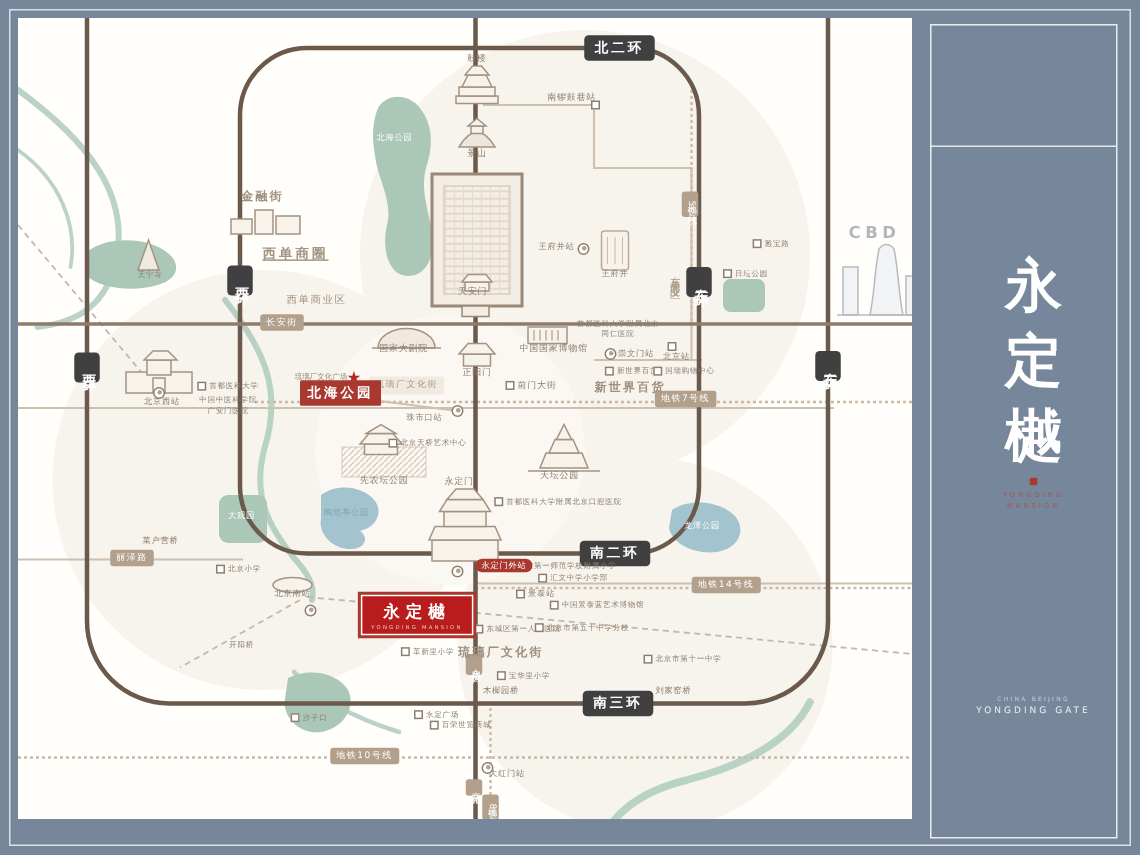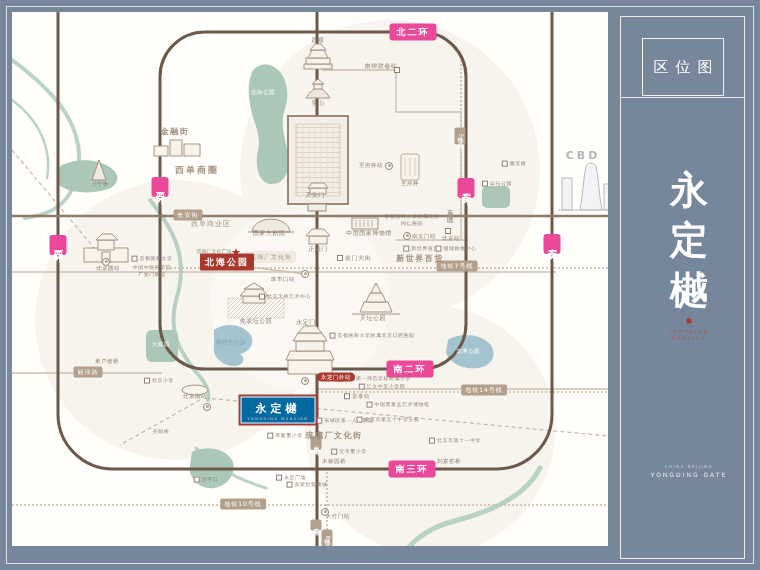--- a/index.html
+++ b/index.html
@@ -6,44 +6,44 @@
     font-family:"DejaVu Sans","Liberation Sans",sans-serif;}
   #page{position:relative;width:760px;height:570px;background:#76879B;}
   #frame{position:absolute;left:6px;top:6px;width:746px;height:556px;border:1px solid rgba(255,255,255,.75);pointer-events:none;z-index:50;}
   #map-bg{position:absolute;left:12px;top:12px;width:596px;height:534px;background:#FFFEFB;}
   #map-clip{position:absolute;inset:0;clip-path:inset(12px 152px 24px 12px);}
   #map-labels div{position:absolute;}
   .L{position:absolute;transform:translate(-50%,-50%);font-size:6px;line-height:1.35;color:#8C7E6F;
      white-space:pre-line;text-align:center;letter-spacing:.5px;}
   .L .sq{display:inline-block;width:4px;height:4px;border:1px solid #8C7E6F;background:#fff;margin-right:2px;vertical-align:middle;}
   .L.area{font-size:9px;font-weight:bold;color:#A59684;letter-spacing:2px;}
-  .L.area2{font-size:7px;color:#A59684;letter-spacing:1px;margin-top:24px;}
+  .L.area2{font-size:7px;color:#A59684;letter-spacing:1px;}
   .L.biz{font-size:8px;font-weight:bold;color:#A08F7E;letter-spacing:1.5px;}
   .L.cbd{font-size:11px;font-weight:bold;color:#B3B6BA;letter-spacing:3px;}
   .L.park{color:#FDFDFB;font-size:5.5px;}
   .L.water{color:#7FA6B4;font-size:5.5px;}
   .L.boxed{background:#F0EAE1;color:#A79886;padding:2px 4px;border-radius:2px;font-size:6px;letter-spacing:1px;}
   .L.v{writing-mode:vertical-rl;letter-spacing:2px;}
-  .ring-pill{position:absolute;transform:translate(-50%,-50%);background:#ec4899;color:#fff;
+  .ring-pill{position:absolute;transform:translate(-50%,-50%);background:#404040;color:#fff;
      font-size:9px;font-weight:bold;letter-spacing:2px;padding:2px 7px;border-radius:3px;white-space:nowrap;}
   .ring-pill.v{writing-mode:vertical-rl;padding:7px 2px;}
   .tan-pill{position:absolute;transform:translate(-50%,-50%);background:#B2A08C;color:#fff;
      font-size:6px;letter-spacing:1px;padding:1px 4px;border-radius:2px;white-space:nowrap;}
   .tan-pill.v{writing-mode:vertical-rl;padding:4px 1px;}
   .st-c{position:absolute;transform:translate(-50%,-50%);width:8px;height:8px;border-radius:50%;
      background:#fff;border:1.5px solid #8C7E6F;box-sizing:border-box;}
   .st-c:after{content:"";display:block;width:3px;height:3px;margin:1px auto;border-radius:50%;background:#B2A08C;}
   .st-s{position:absolute;transform:translate(-50%,-50%);width:6px;height:6px;background:#fff;border:1.2px solid #8C7E6F;box-sizing:border-box;}
   
   #city-badge{position:absolute;left:227px;top:262px;transform:translate(-50%,-50%);background:#A9392F;color:#fff;
      font-size:9px;font-weight:bold;letter-spacing:2px;padding:2px 5px;border-radius:1px;white-space:nowrap;}
   #city-star{position:absolute;left:236px;top:252px;transform:translate(-50%,-50%);color:#B5281E;font-size:11px;}
   #city-note{position:absolute;left:214px;top:251px;transform:translate(-50%,-50%);font-size:5px;color:#9A8B7B;white-space:nowrap;}
   
-  #proj-badge{position:absolute;left:278px;top:410px;transform:translate(-50%,-50%);background:#0369a1;
+  #proj-badge{position:absolute;left:278px;top:410px;transform:translate(-50%,-50%);background:#b91c1c;
      border:1px solid #fff;box-shadow:0 0 0 2px #A9392F;padding:3px 6px 2px;text-align:center;}
   #proj-badge .nm{color:#fff;font-family:"DejaVu Serif","Liberation Serif",serif;font-weight:bold;
      font-size:11px;letter-spacing:4px;white-space:nowrap;}
   #proj-badge .sub{color:#E8C9C2;font-size:3.5px;letter-spacing:1.5px;margin-top:1px;white-space:nowrap;}
   #station-pill{position:absolute;left:336px;top:377px;transform:translate(-50%,-50%);background:#A9392F;color:#fff;
      font-size:5.5px;letter-spacing:.5px;padding:1px 4px;border-radius:5px;white-space:nowrap;}
   
   #sidebar-border{position:absolute;left:620px;top:16px;width:123px;height:541px;border:1px solid rgba(255,255,255,.85);}
   #sb-titlebox{position:absolute;left:642px;top:38px;width:80px;height:56px;border:1px solid rgba(255,255,255,.9);
      display:flex;align-items:center;justify-content:center;}
@@ -211,21 +211,21 @@
         <div class="tan-pill" style="left: 484px; top: 390px;">地铁14号线</div>
         <div class="tan-pill" style="left: 243px; top: 504px;">地铁10号线</div>
         <div class="tan-pill v" style="left: 327px; top: 538px;">地铁8号线</div>
         <div class="tan-pill v" style="left: 316px; top: 443px;">永定门外大街</div>
         <div class="tan-pill v" style="left: 316px; top: 525px;">南苑路</div>
         <div class="L" style="left: 318px; top: 40px;">鼓楼</div>
         <div class="L" style="left: 381px; top: 66px;">南锣鼓巷站</div>
         <div class="L park" style="left: 263px; top: 93px;">北海公园</div>
         <div class="L" style="left: 318px; top: 103px;">景山</div>
         <div class="L biz" style="left: 175px; top: 132px;">金融街</div>
-        <div class="L area" style="left: 197px; top: 170px;">西单商圈</div>
+        <div class="L area" style="left: 197px; top: 170px; text-decoration: underline;">西单商圈</div>
         <div class="L area2" style="left: 211px; top: 201px;">西单商业区</div>
         <div class="L area2 v" style="left: 449px; top: 184px;">东单商业区</div>
         <div class="L cbd" style="left: 583px; top: 156px;">CBD</div>
         <div class="L" style="font-size: 5px; left: 100px; top: 184px;">天宁寺</div>
         <div class="L" style="left: 315px; top: 195px;">天安门</div>
         <div class="L" style="font-size: 5.5px; left: 371px; top: 166px;">王府井站</div>
         <div class="L" style="font-size: 5.5px; left: 410px; top: 184px;">王府井</div>
         <div class="L" style="font-size: 5px; left: 514px; top: 163px;"><span class="sq"></span>雅宝路</div>
         <div class="L" style="font-size: 5px; left: 497px; top: 183px;"><span class="sq"></span>日坛公园</div>
         <div class="L" style="left: 269px; top: 233px;">国家大剧院</div>
@@ -288,23 +288,20 @@
     <div id="city-star">★</div>
     <div id="city-badge">北海公园</div>
     <div id="station-pill">永定门外站</div>
     <div id="proj-badge">
       <div class="nm">永定樾</div>
       <div class="sub">YONGDING MANSION</div>
     </div>
   </div>
 
   <div id="sidebar-border"></div>
-  <div id="sb-titlebox">
-    <span id="sb-title">区位图</span>
-  </div>
   <div id="sb-sep"></div>
   <div id="sb-name">
     <span>永</span>
     <span>定</span>
     <span>樾</span>
   </div>
   <div id="sb-seal"></div>
   <div class="sb-latin" style="top:331px;">YONGDING</div>
   <div class="sb-latin" style="top:338px;">MANSION</div>
   <div id="sb-f1">CHINA BEIJING</div>

